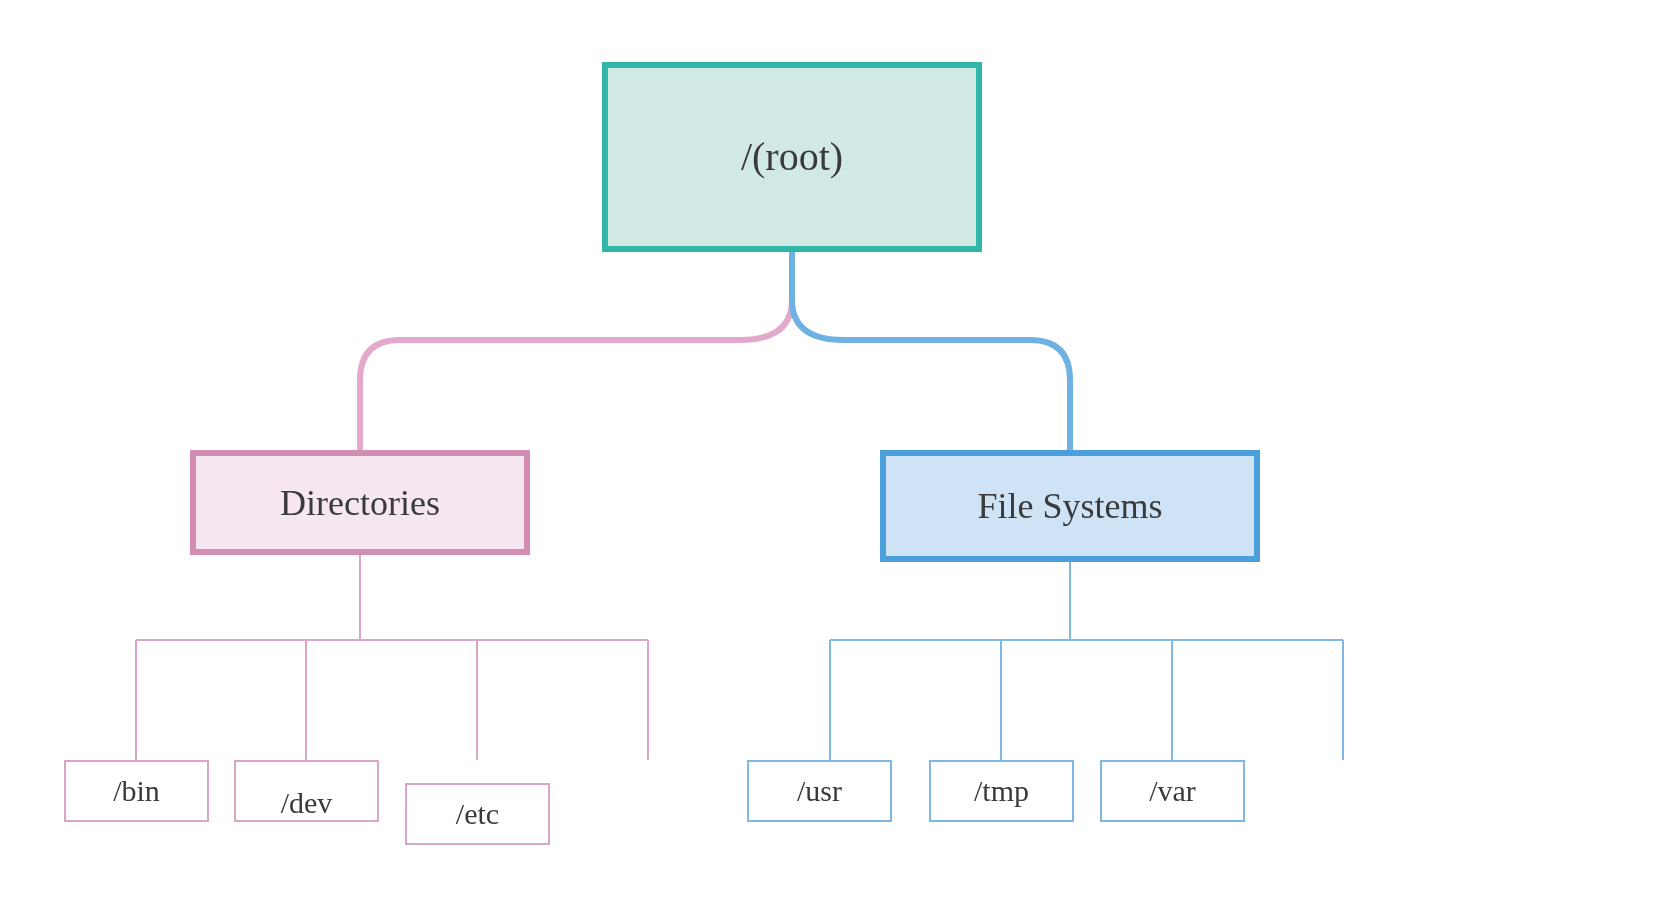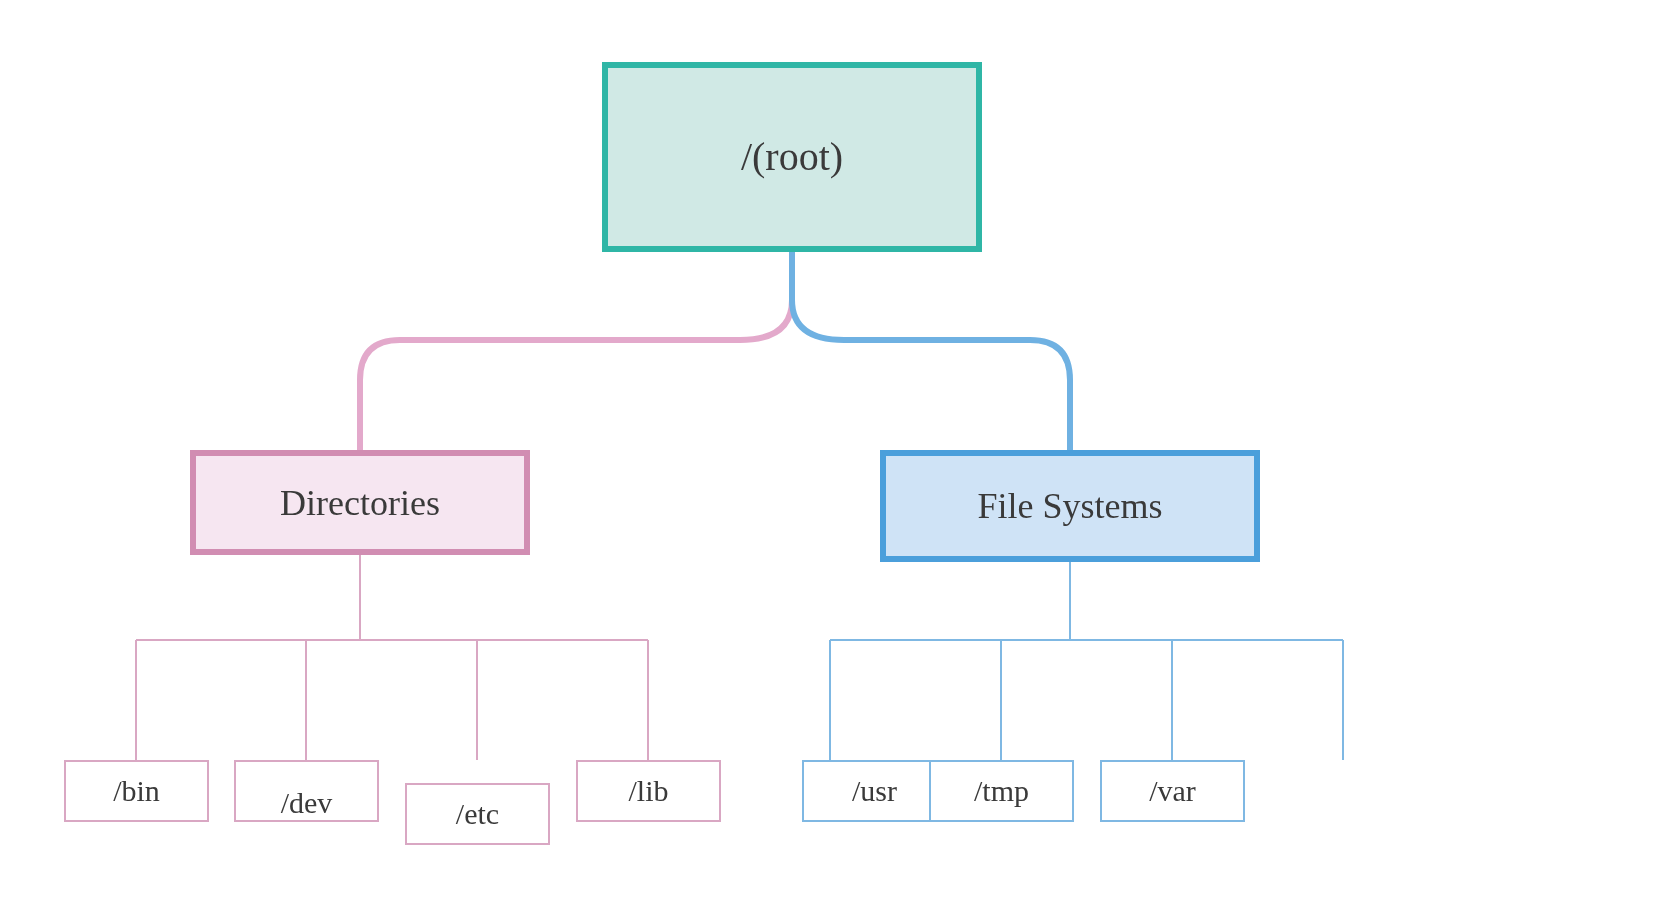--- a/index.html
+++ b/index.html
@@ -63,21 +63,21 @@
   }
   .leaf.pink { border: 2px solid #d9a7c3; }
   .leaf.blue { border: 2px solid #7fb8e3; }
 
   
   #bin { left: 64px; }
   #dev { left: 234px; align-items: flex-end; }
   #etc { left: 405px; margin-top: 23px; }
   #lib { left: 576px; }
   
-  #usr { left: 802px; }
+  #usr { left: 747px; }
   #tmp { left: 929px; }
   #var { left: 1100px; }
   #home { left: 1271px; }
 </style>
 </head>
 <body>
 
 <div class="canvas">
 
   <svg class="connectors">
@@ -121,23 +121,20 @@
 
   <div id="bin" class="node leaf pink">
     <span>/bin</span>
   </div>
   <div id="dev" class="node leaf pink">
     <span>/dev</span>
   </div>
   <div id="etc" class="node leaf pink">
     <span>/etc</span>
   </div>
-  <div id="lib" class="node leaf pink">
-    <span>/lib</span>
-  </div>
 
   <div id="usr" class="node leaf blue">
     <span>/usr</span>
   </div>
   <div id="tmp" class="node leaf blue">
     <span>/tmp</span>
   </div>
   <div id="var" class="node leaf blue">
     <span>/var</span>
   </div>

